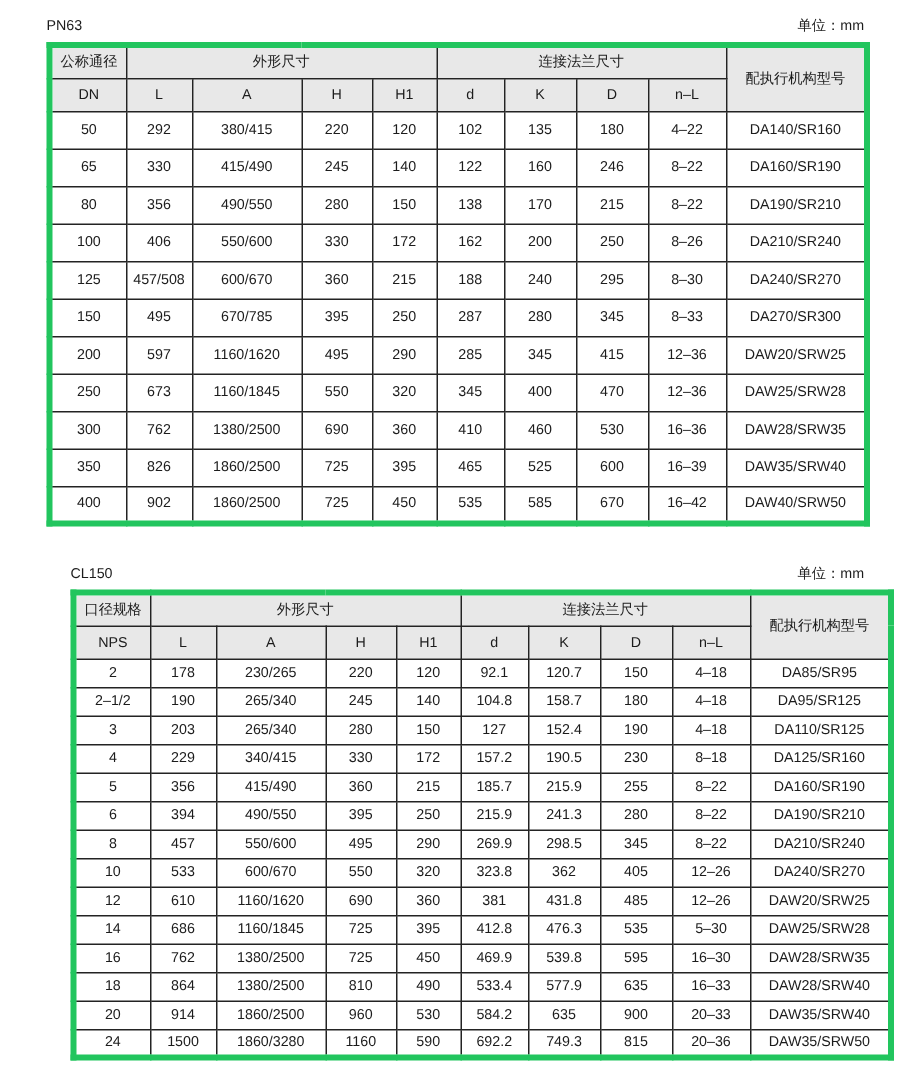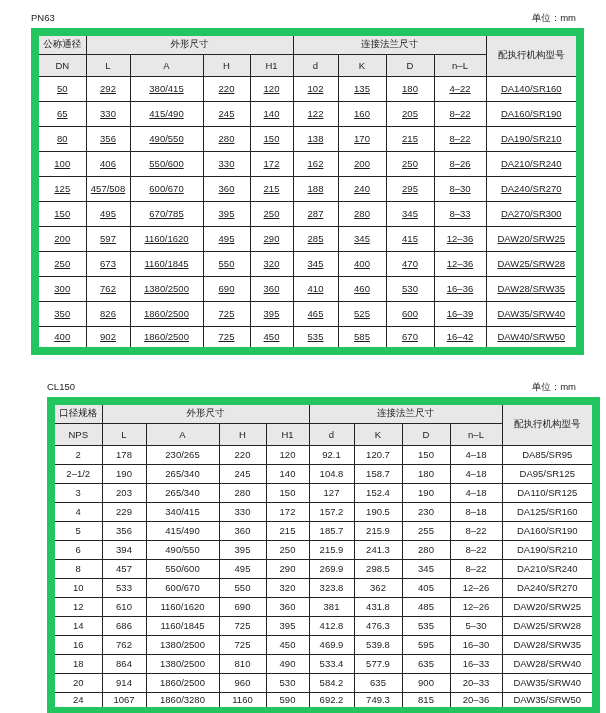--- a/index.html
+++ b/index.html
@@ -23,38 +23,38 @@
     align-items: flex-end;
     font-size: 9.5px;
     line-height: 12px;
     margin-bottom: 4px;
     color: #1c1c1c;
   }
   table.spec-table {
     border-collapse: collapse;
     table-layout: fixed;
     width: 545px;
-    border: 8px solid #22c55e;
+    border: 4px solid #22c55e;
   }
   table.spec-table th,
   table.spec-table td {
     border: 1px solid #232323;
     text-align: center;
     vertical-align: middle;
     font-size: 9.5px;
     font-weight: normal;
     padding: 0 1px;
     overflow: hidden;
     white-space: nowrap;
   }
   table.spec-table thead th {
     background: #e8e8e8;
     height: 22px;
   }
-  table.pn63 tbody tr { height: 25px; text-decoration: underline; }
+  table.pn63 tbody tr { height: 25px; }
   table.cl150 tbody tr { height: 19px; }
   table.spec-table tbody td { background: #ffffff; }
   col.c-dn   { width: 51px; }
   col.c-l    { width: 44px; }
   col.c-a    { width: 73px; }
   col.c-h    { width: 47px; }
   col.c-h1   { width: 43px; }
   col.c-d    { width: 45px; }
   col.c-k    { width: 48px; }
   col.c-dd   { width: 48px; }
@@ -117,21 +117,21 @@
             <td>DA140/SR160</td>
           </tr>
           <tr>
             <td>65</td>
             <td>330</td>
             <td>415/490</td>
             <td>245</td>
             <td>140</td>
             <td>122</td>
             <td>160</td>
-            <td>205</td>
+            <td>246</td>
             <td>8–22</td>
             <td>DA160/SR190</td>
           </tr>
           <tr>
             <td>80</td>
             <td>356</td>
             <td>490/550</td>
             <td>280</td>
             <td>150</td>
             <td>138</td>
@@ -429,21 +429,21 @@
             <td>960</td>
             <td>530</td>
             <td>584.2</td>
             <td>635</td>
             <td>900</td>
             <td>20–33</td>
             <td>DAW35/SRW40</td>
           </tr>
           <tr>
             <td>24</td>
-            <td>1067</td>
+            <td>1500</td>
             <td>1860/3280</td>
             <td>1160</td>
             <td>590</td>
             <td>692.2</td>
             <td>749.3</td>
             <td>815</td>
             <td>20–36</td>
             <td>DAW35/SRW50</td>
           </tr>
         </tbody>

